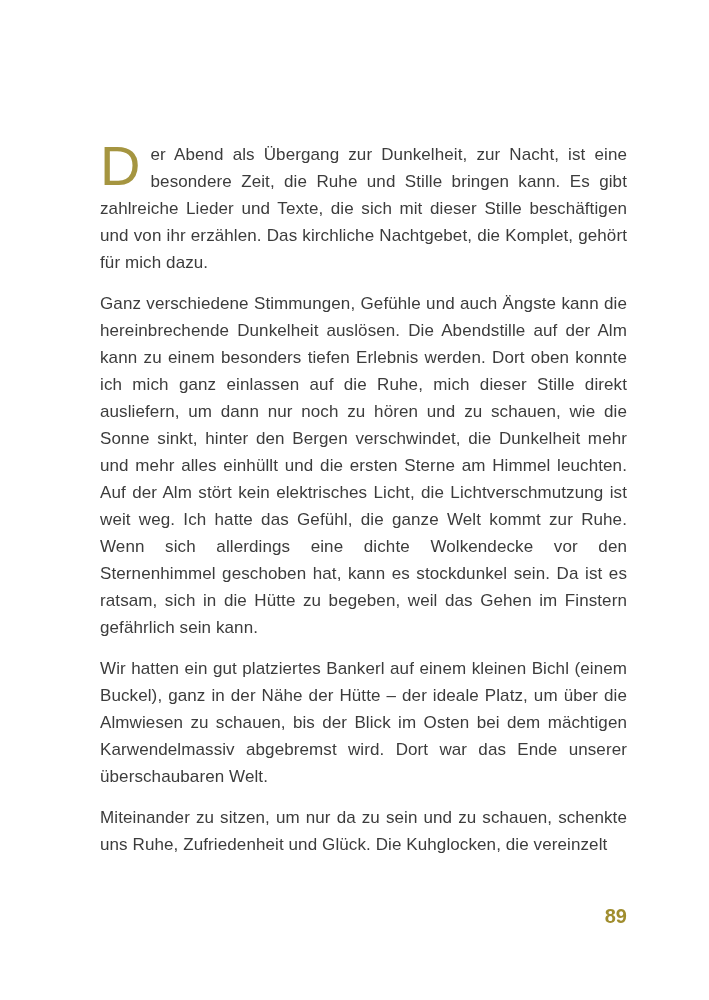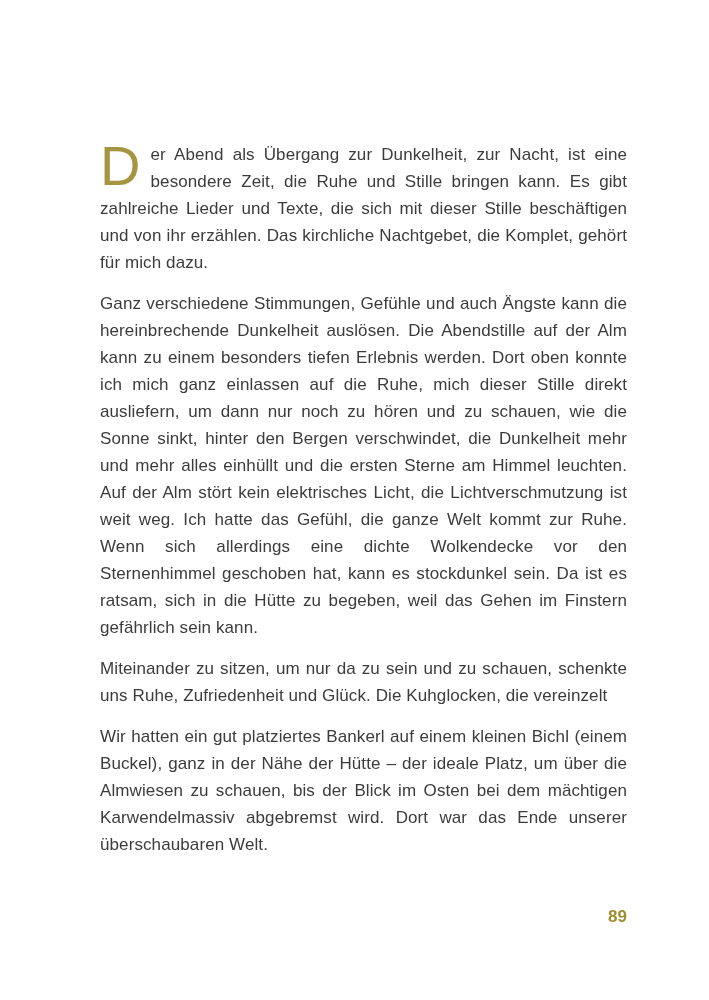--- a/index.html
+++ b/index.html
@@ -49,37 +49,37 @@
     font-weight: 400;
   }
 
   .page-number {
     position: absolute;
     right: 82px;
     top: 903px;
     width: 100px;
     text-align: right;
     color: #a08d2e;
-    font-size: 17px;
+    font-size: 20px;
     font-weight: bold;
     line-height: 27px;
   }
 </style>
 </head>
 <body>
 
 <div class="page">
 
   <div class="text-block">
 
     <p class="para"><span class="dropcap">D</span><span>er Abend als Übergang zur Dunkelheit, zur Nacht, ist eine besondere Zeit, die Ruhe und Stille bringen kann. Es gibt zahlreiche Lieder und Texte, die sich mit dieser Stille beschäftigen und von ihr erzählen. Das kirchliche Nachtgebet, die Komplet, gehört für mich dazu.</span></p>
 
     <p class="para">Ganz verschiedene Stimmungen, Gefühle und auch Ängste kann die hereinbrechende Dunkelheit auslösen. Die Abendstille auf der Alm kann zu einem besonders tiefen Erlebnis werden. Dort oben konnte ich mich ganz einlassen auf die Ruhe, mich dieser Stille direkt ausliefern, um dann nur noch zu hören und zu schauen, wie die Sonne sinkt, hinter den Bergen verschwindet, die Dunkelheit mehr und mehr alles einhüllt und die ersten Sterne am Himmel leuchten. Auf der Alm stört kein elektrisches Licht, die Lichtverschmutzung ist weit weg. Ich hatte das Gefühl, die ganze Welt kommt zur Ruhe. Wenn sich allerdings eine dichte Wolkendecke vor den Sternenhimmel geschoben hat, kann es stockdunkel sein. Da ist es ratsam, sich in die Hütte zu begeben, weil das Gehen im Finstern gefährlich sein kann.</p>
 
+    <p class="para">Wir hatten ein gut platziertes Bankerl auf einem kleinen Bichl (einem Buckel), ganz in der Nähe der Hütte – der ideale Platz, um über die Almwiesen zu schauen, bis der Blick im Osten bei dem mächtigen Karwendelmassiv abgebremst wird. Dort war das Ende unserer überschaubaren Welt.</p>
+
     <p class="para">Miteinander zu sitzen, um nur da zu sein und zu schauen, schenkte uns Ruhe, Zufriedenheit und Glück. Die Kuhglocken, die vereinzelt</p>
-
-    <p class="para">Wir hatten ein gut platziertes Bankerl auf einem kleinen Bichl (einem Buckel), ganz in der Nähe der Hütte – der ideale Platz, um über die Almwiesen zu schauen, bis der Blick im Osten bei dem mächtigen Karwendelmassiv abgebremst wird. Dort war das Ende unserer überschaubaren Welt.</p>
 
   </div>
 
   <div class="page-number">89</div>
 
 </div>
 
 </body></html>

